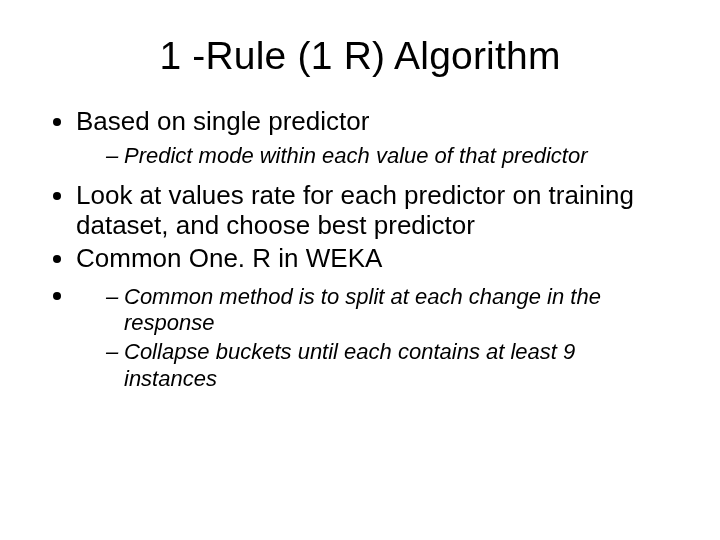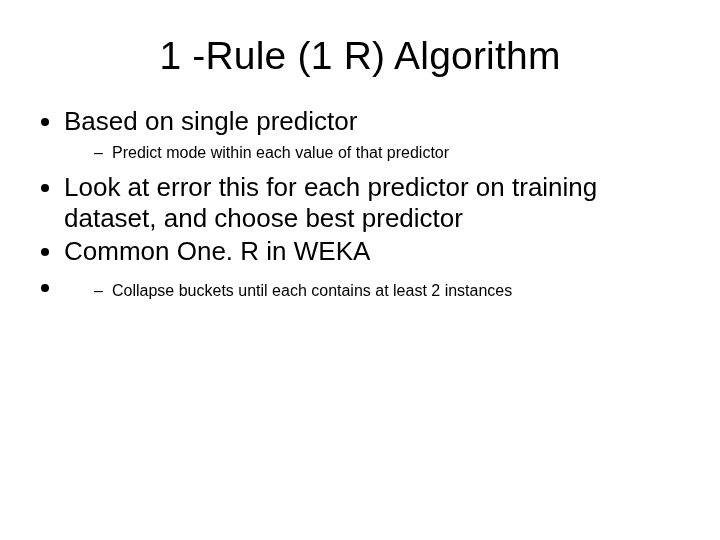--- a/index.html
+++ b/index.html
@@ -18,35 +18,36 @@
     padding: 28px 40px 30px 40px;
   }
   .title {
     font-size: 39px;
     text-align: center;
     margin: 6px 0 28px 0;
     font-weight: normal;
     letter-spacing: 0.2px;
   }
   ul.top {
-    margin: 0;
+    margin: 12px;
     padding: 0 0 0 24px;
     list-style: disc;
     font-size: 26px;
     line-height: 1.18;
   }
   ul.top > li {
     margin-bottom: 2px;
   }
   ul.sub {
     list-style: none;
     margin: 6px 0 10px 0;
     padding: 0 0 0 30px;
-    font-size: 16px;
+    font-size: 22px;
     line-height: 1.22;
+    font-style: italic;
   }
   ul.sub > li {
     position: relative;
     padding-left: 18px;
     margin-bottom: 2px;
   }
   ul.sub > li::before {
     content: "–";
     position: absolute;
     left: 0;
@@ -62,26 +63,29 @@
   <ul class="top">
     <li>
       <span>Based on single predictor</span>
       <ul class="sub">
         <li>
           <span>Predict mode within each value of that predictor</span>
         </li>
       </ul>
     </li>
     <li>
-      <span>Look at error this for each predictor on training dataset, and choose best predictor</span>
+      <span>Look at values rate for each predictor on training dataset, and choose best predictor</span>
     </li>
     <li>
       <span>Common One. R in WEKA</span>
     </li>
     <li>
       <ul class="sub">
         <li>
-          <span>Collapse buckets until each contains at least 2 instances</span>
+          <span>Common method is to split at each change in the response</span>
+        </li>
+        <li>
+          <span>Collapse buckets until each contains at least 9 instances</span>
         </li>
       </ul>
     </li>
   </ul>
 </div>
 
 </body></html>

